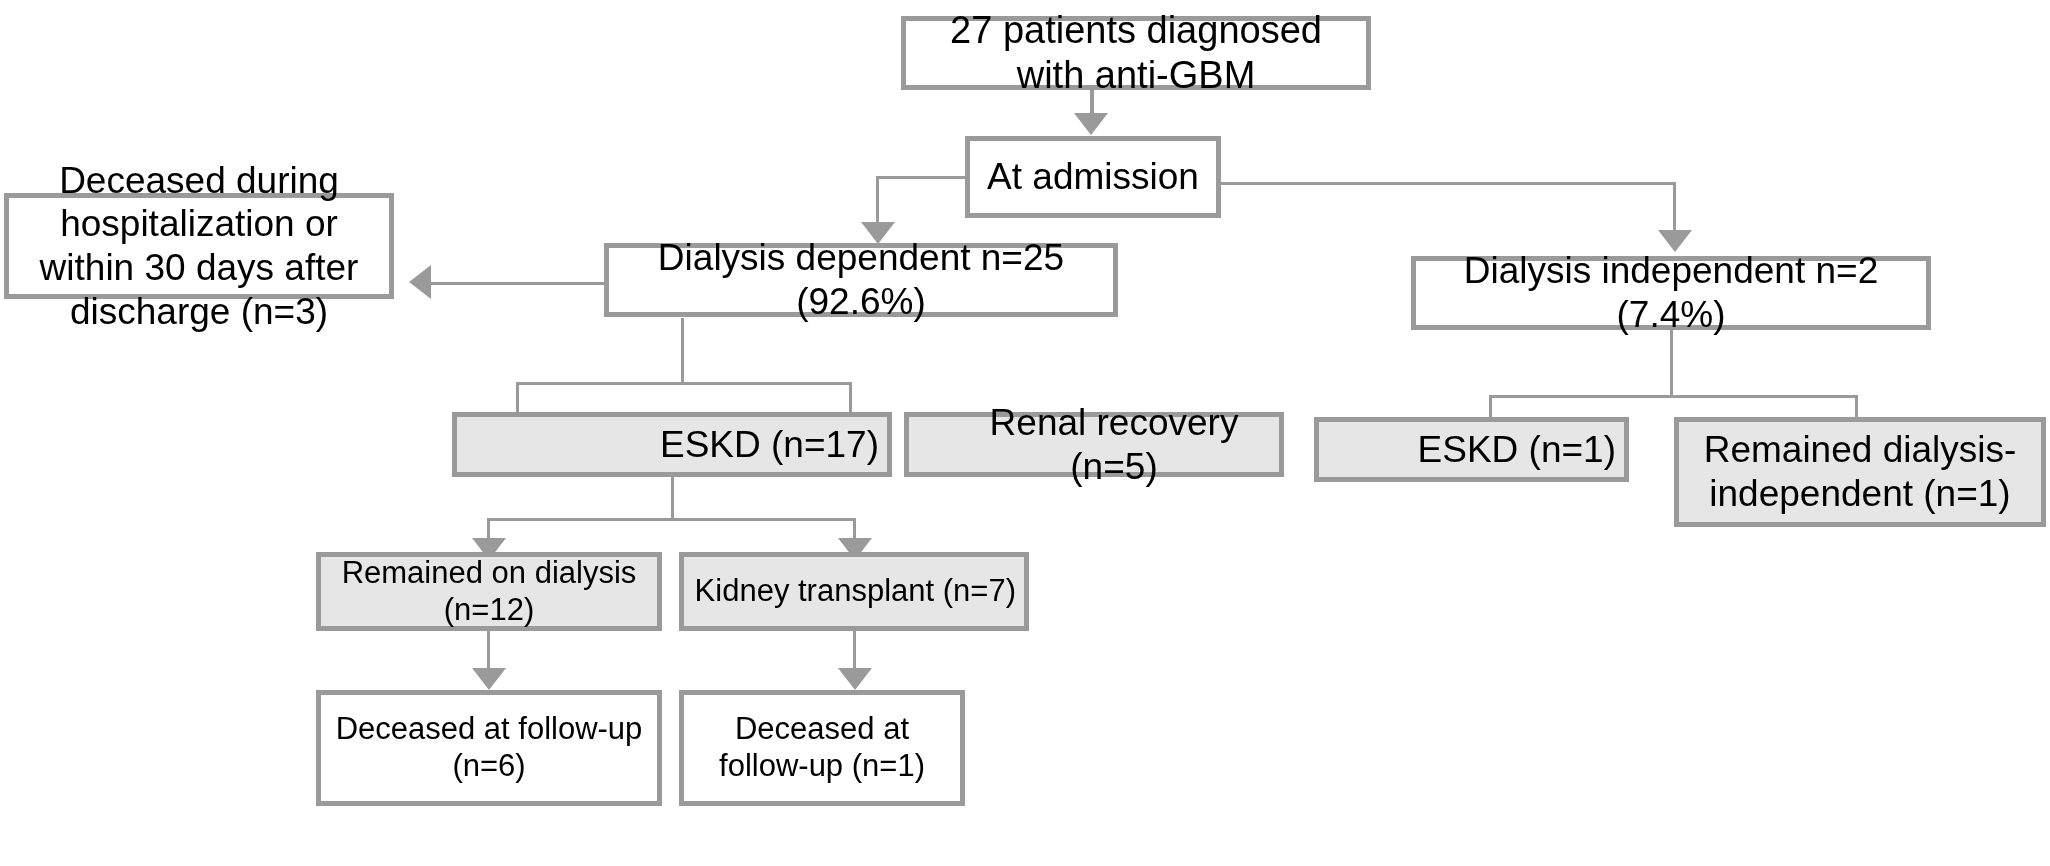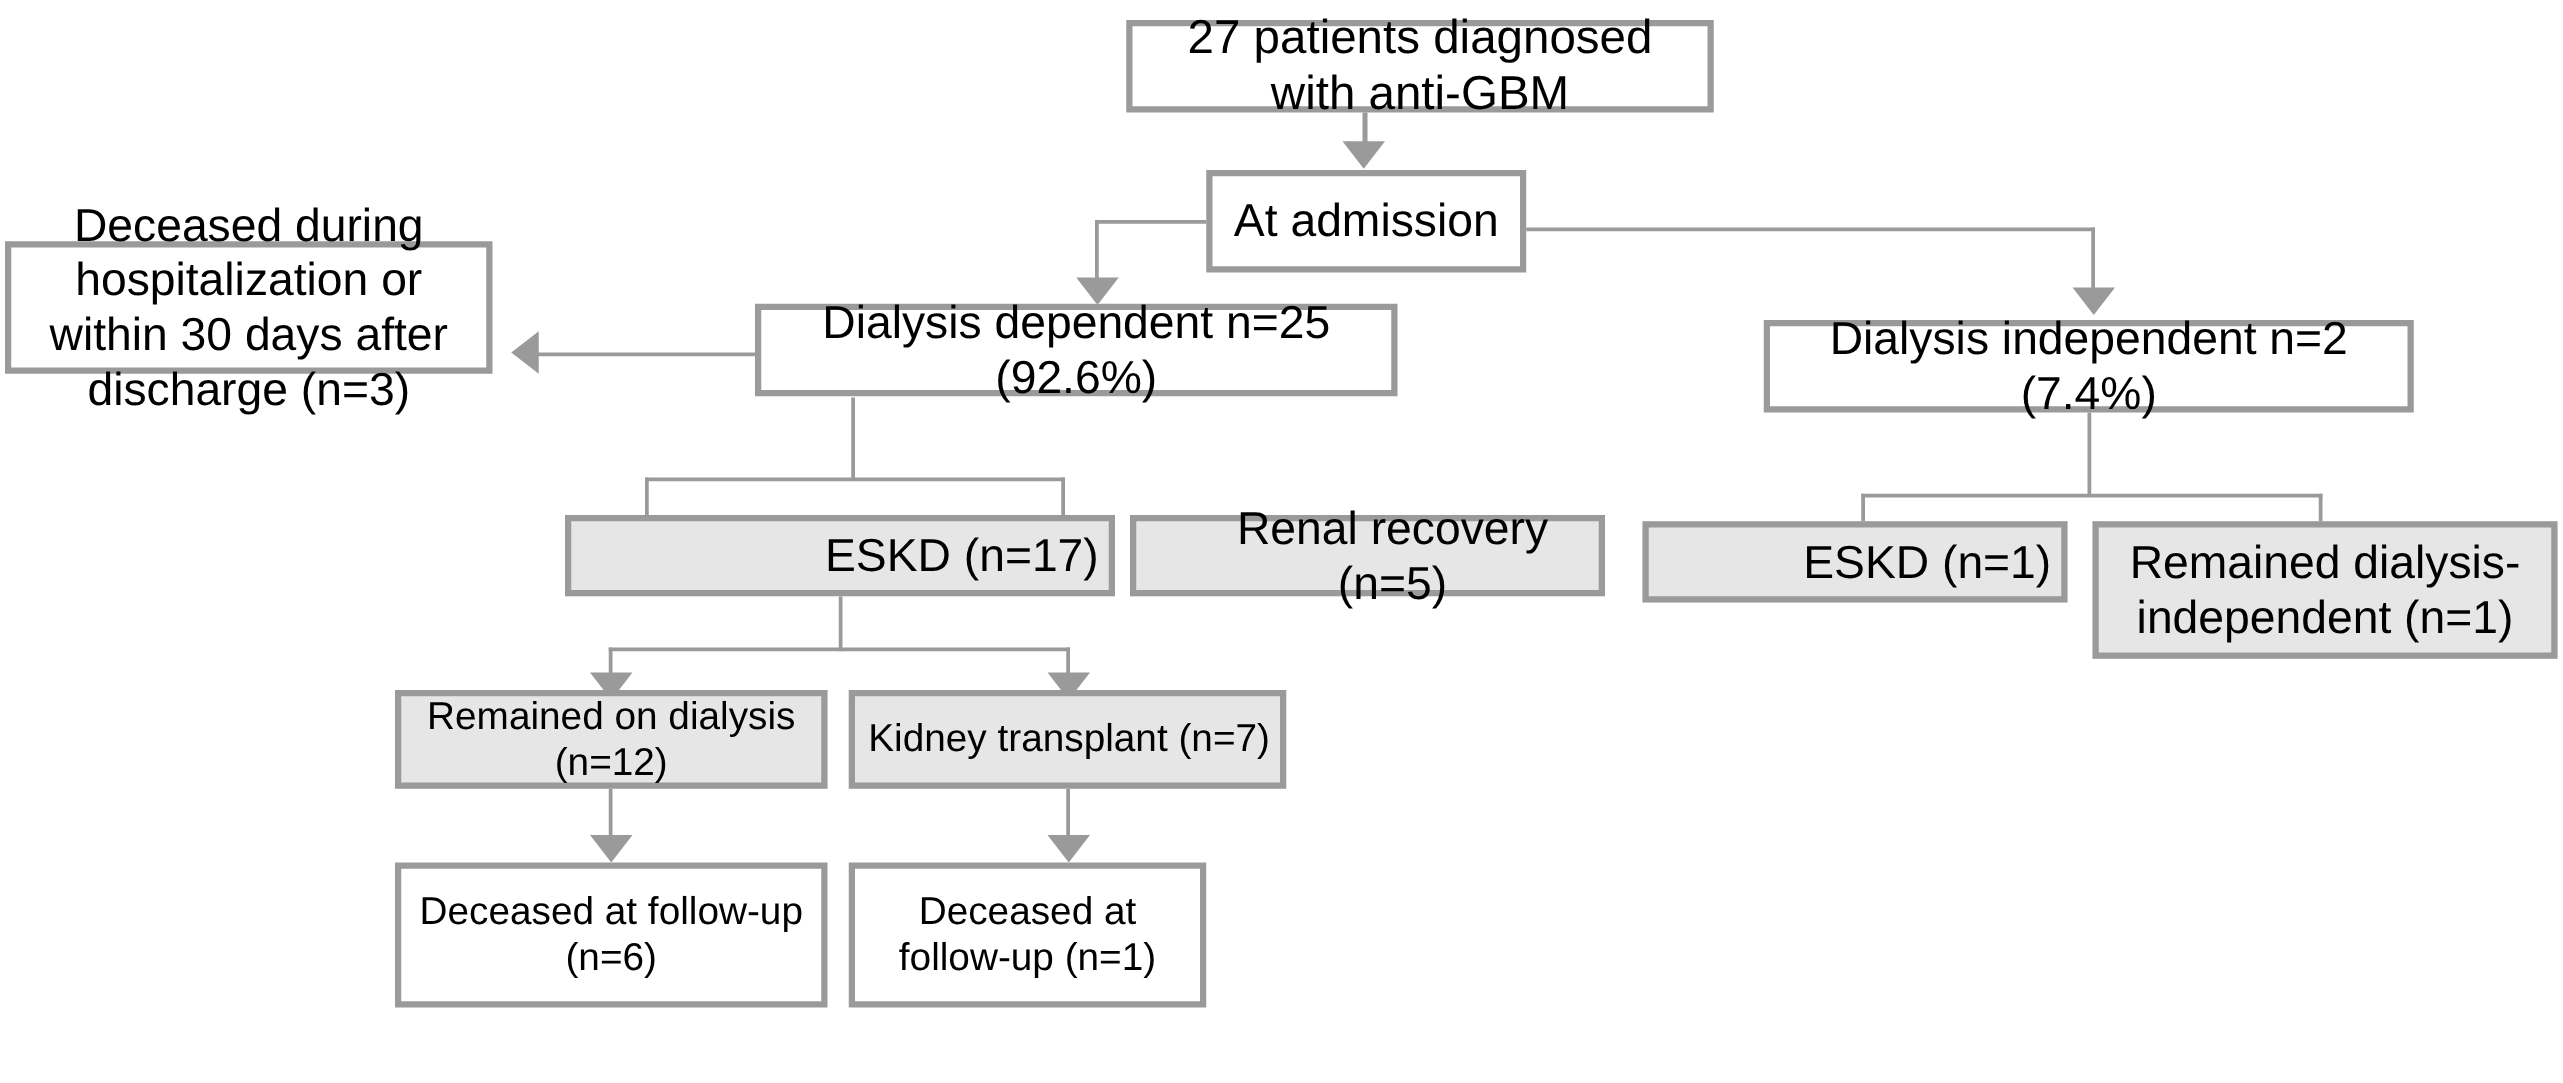--- a/index.html
+++ b/index.html
@@ -112,21 +112,21 @@
   </div>
 
   <div class="node fill-gray n-reg" style="left:452px;top:412px;width:440px;height:65px;">
     <span>ESKD (n=17)</span>
   </div>
 
   <div class="node fill-gray n-reg" style="left:904px;top:412px;width:380px;height:65px;padding-left:48px;">
     <span>Renal recovery (n=5)</span>
   </div>
 
-  <div class="node fill-gray n-reg" style="left:1314px;top:417px;width:340px;height:65px;">
+  <div class="node fill-gray n-reg" style="left:1314px;top:417px;width:315px;height:65px;">
     <span>ESKD (n=1)</span>
   </div>
 
   <div class="node fill-gray n-reg" style="left:1674px;top:417px;width:372px;height:110px;">
     <span>Remained dialysis-independent (n=1)</span>
   </div>
 
   <div class="node fill-gray n-small" style="left:316px;top:552px;width:346px;height:79px;">
     <span>Remained on dialysis (n=12)</span>
   </div>

